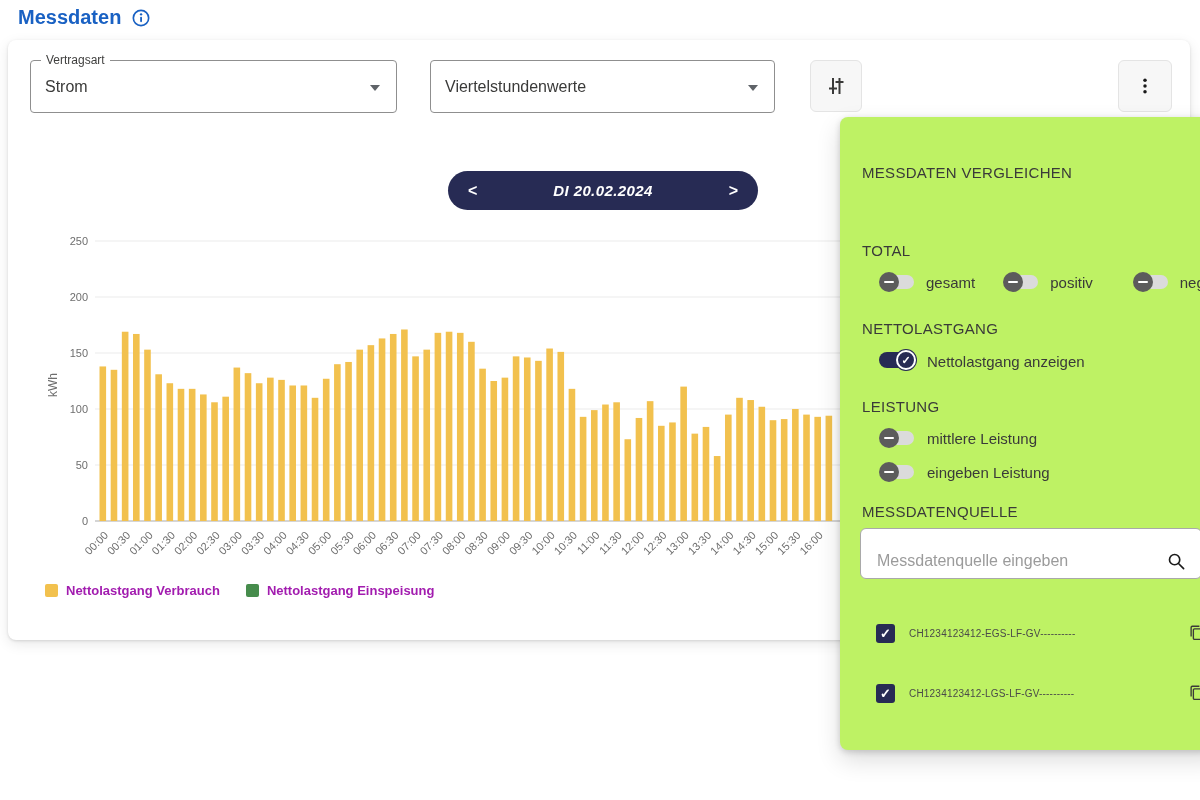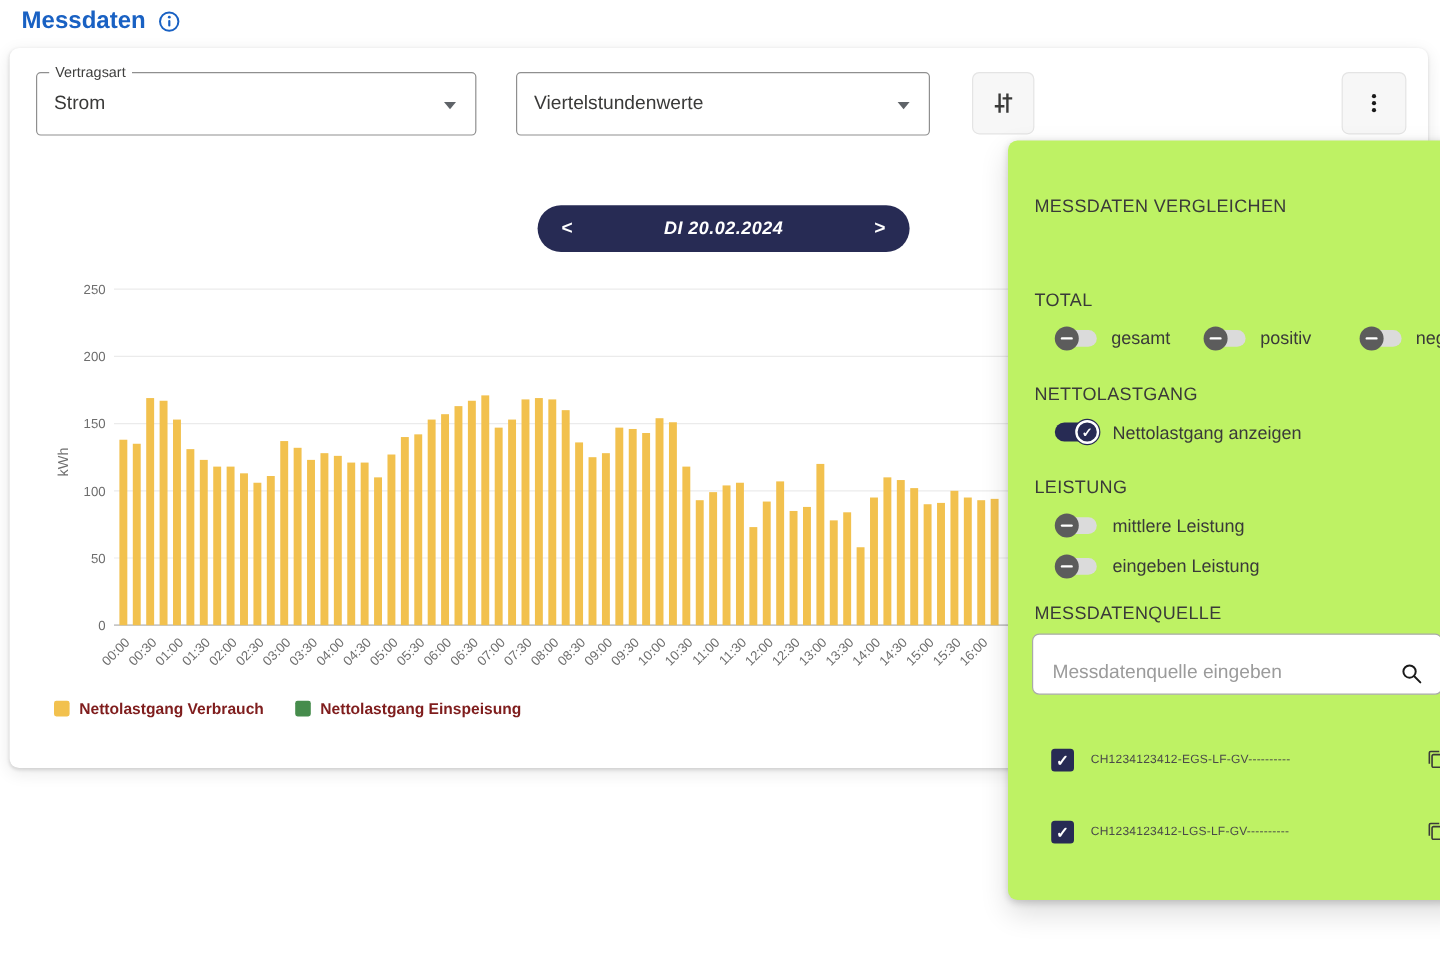--- a/index.html
+++ b/index.html
@@ -31,21 +31,21 @@
   .date-pill .nav { font-size:16px; font-weight:700; cursor:pointer; line-height:1; }
   .date-pill .date { font-size:15px; font-weight:700; letter-spacing:.4px;font-style:italic; }
 
   
   #chart-svg { position:absolute; left:0; top:0; z-index:3; pointer-events:none; }
 
   
   .legend { position:absolute; left:37px; top:543px; display:flex; gap:26px; align-items:center; z-index:2; }
   .legend-item { display:flex; align-items:center; gap:8px; }
   .legend-swatch { width:13px; height:13px; border-radius:2px; }
-  .legend-label { font-size:13px; font-weight:700; color:#7f1d1d; }
+  .legend-label { font-size:13px; font-weight:700; color:#a21caf; }
 
   
   .panel { position:absolute; left:840px; top:117px; width:382px; height:633px; background:#bef264;
            border-radius:8px; box-shadow:0 2px 6px rgba(0,0,0,.16), 0 10px 24px rgba(0,0,0,.14); z-index:10; }
   .section-h { position:absolute; left:22px; font-size:15px; color:#3A3A39; letter-spacing:.3px; }
   .toggle-row { position:absolute; display:flex; align-items:center; gap:11px; }
   .t-label { font-size:15px; color:#3A3A39; white-space:nowrap; }
 
   
   .toggle { position:relative; width:37px; height:20px; flex:0 0 37px; cursor:pointer; }

